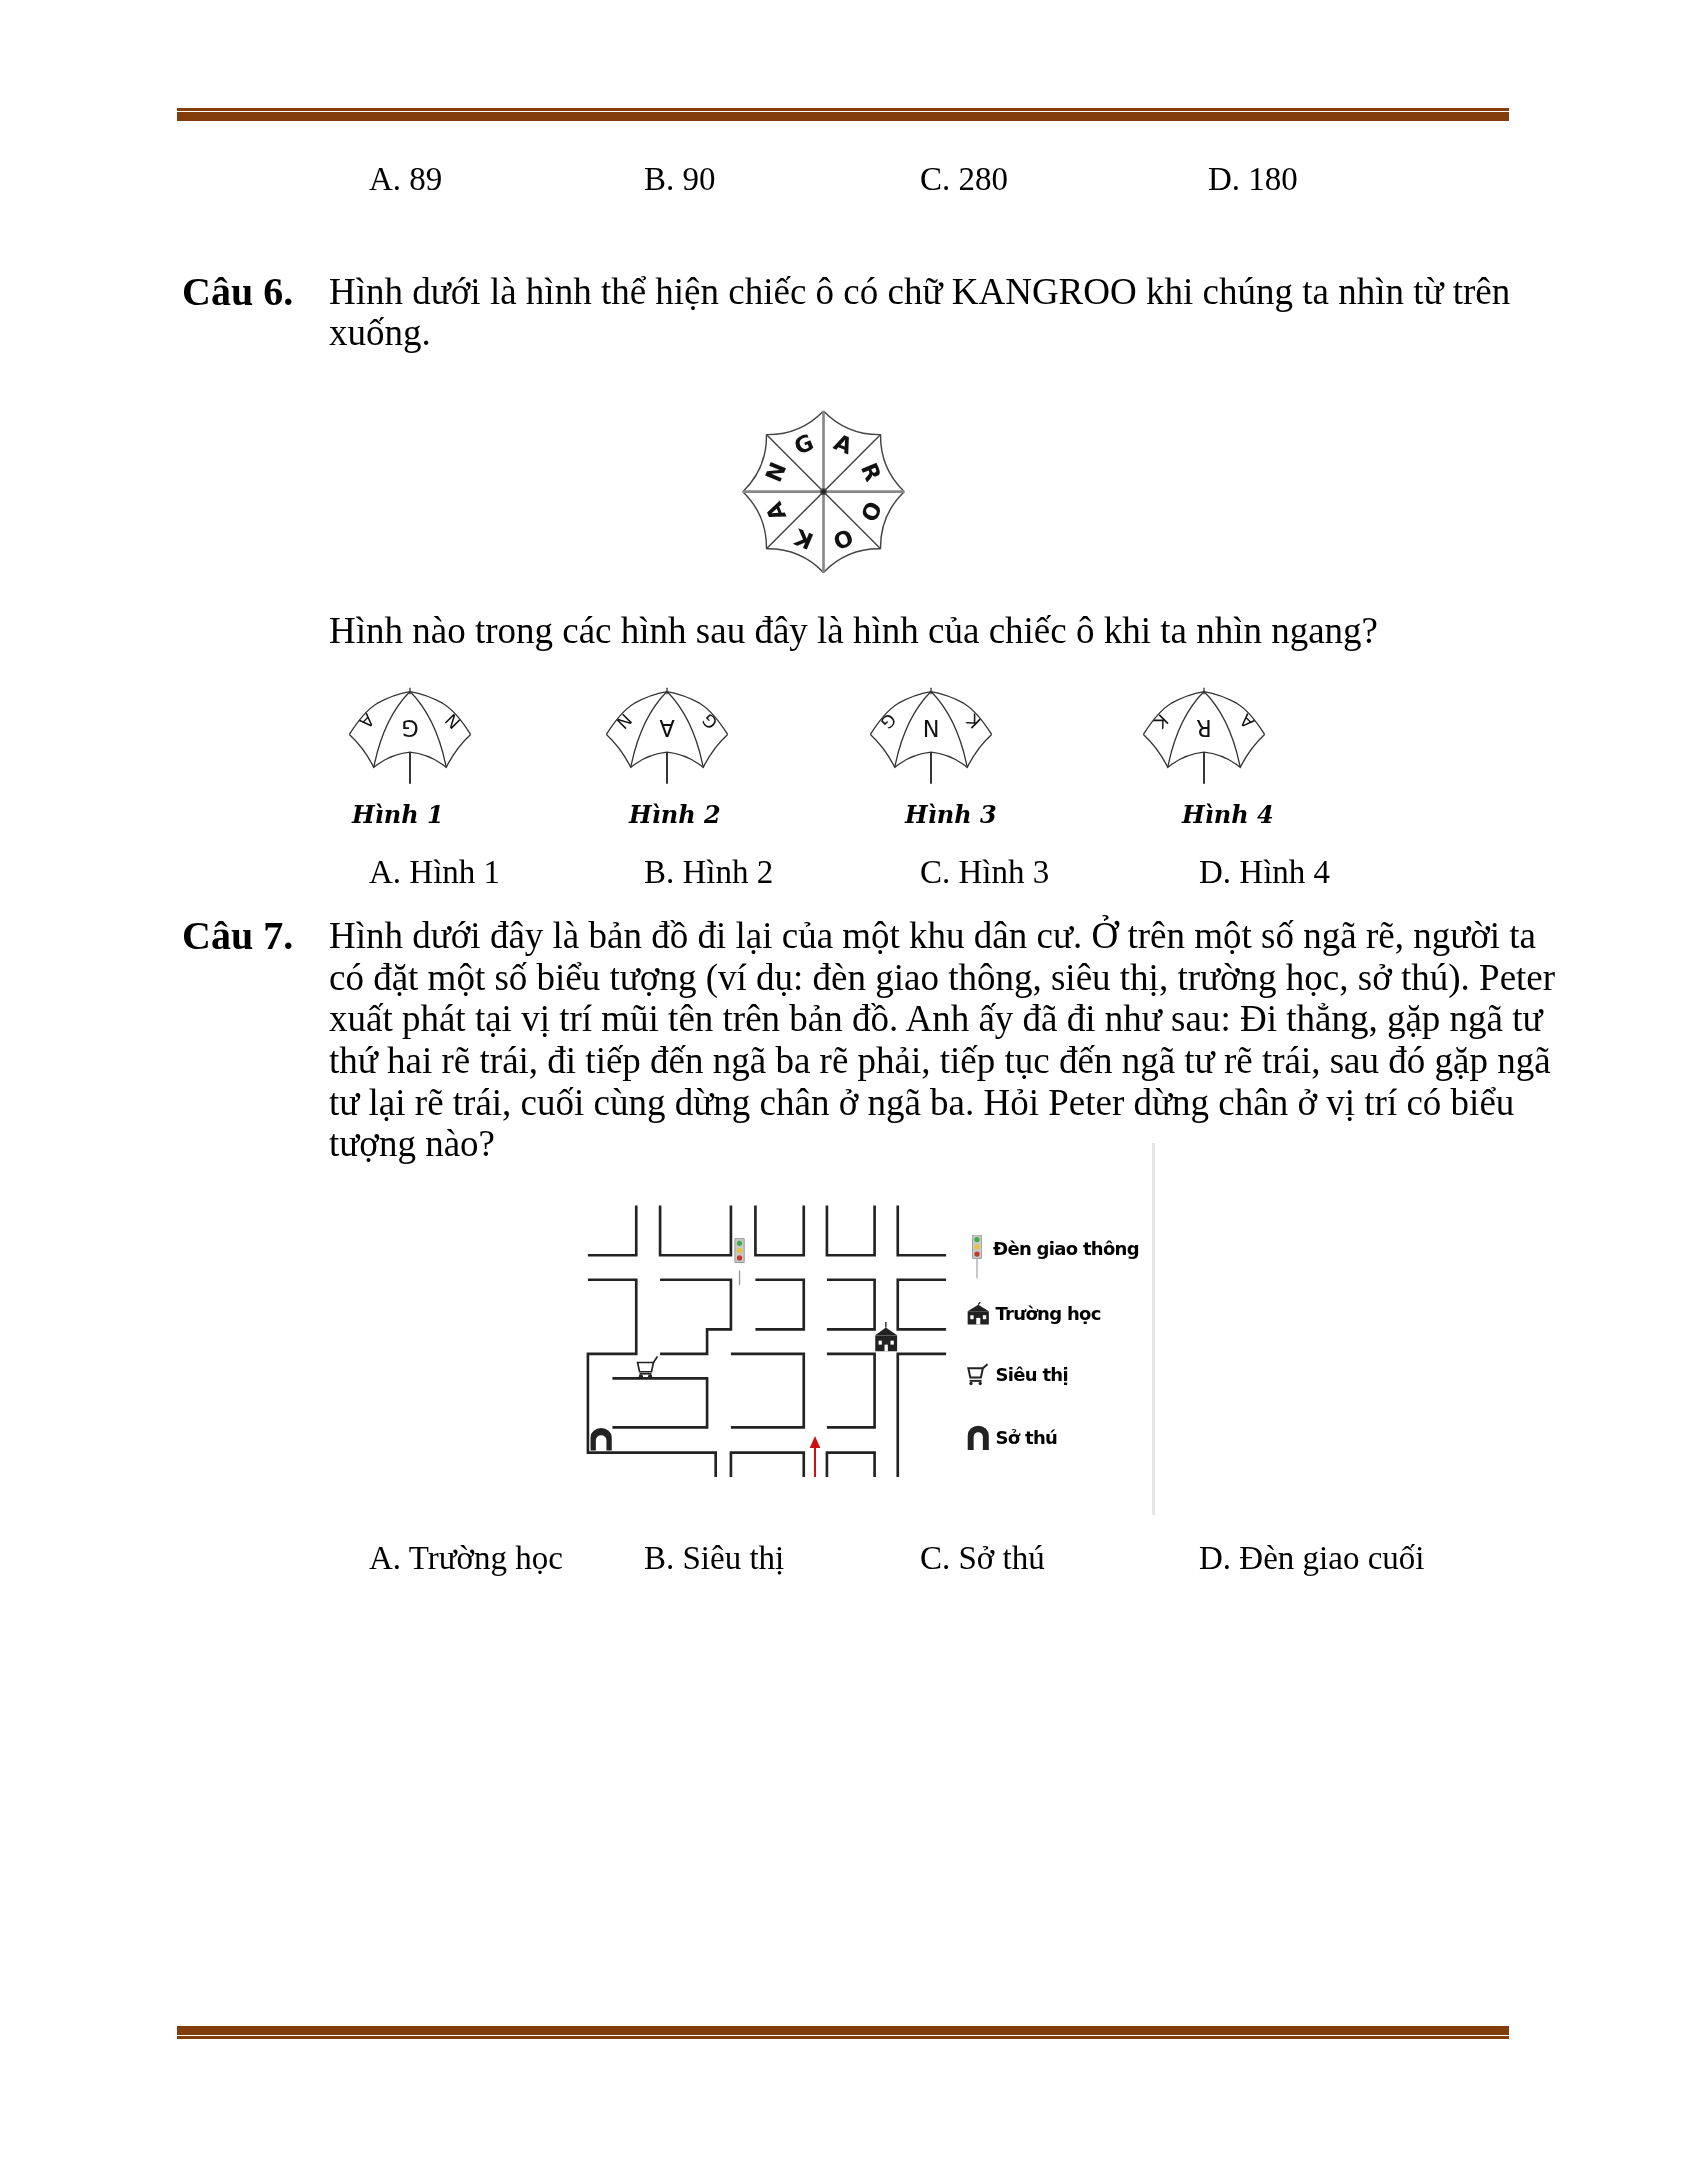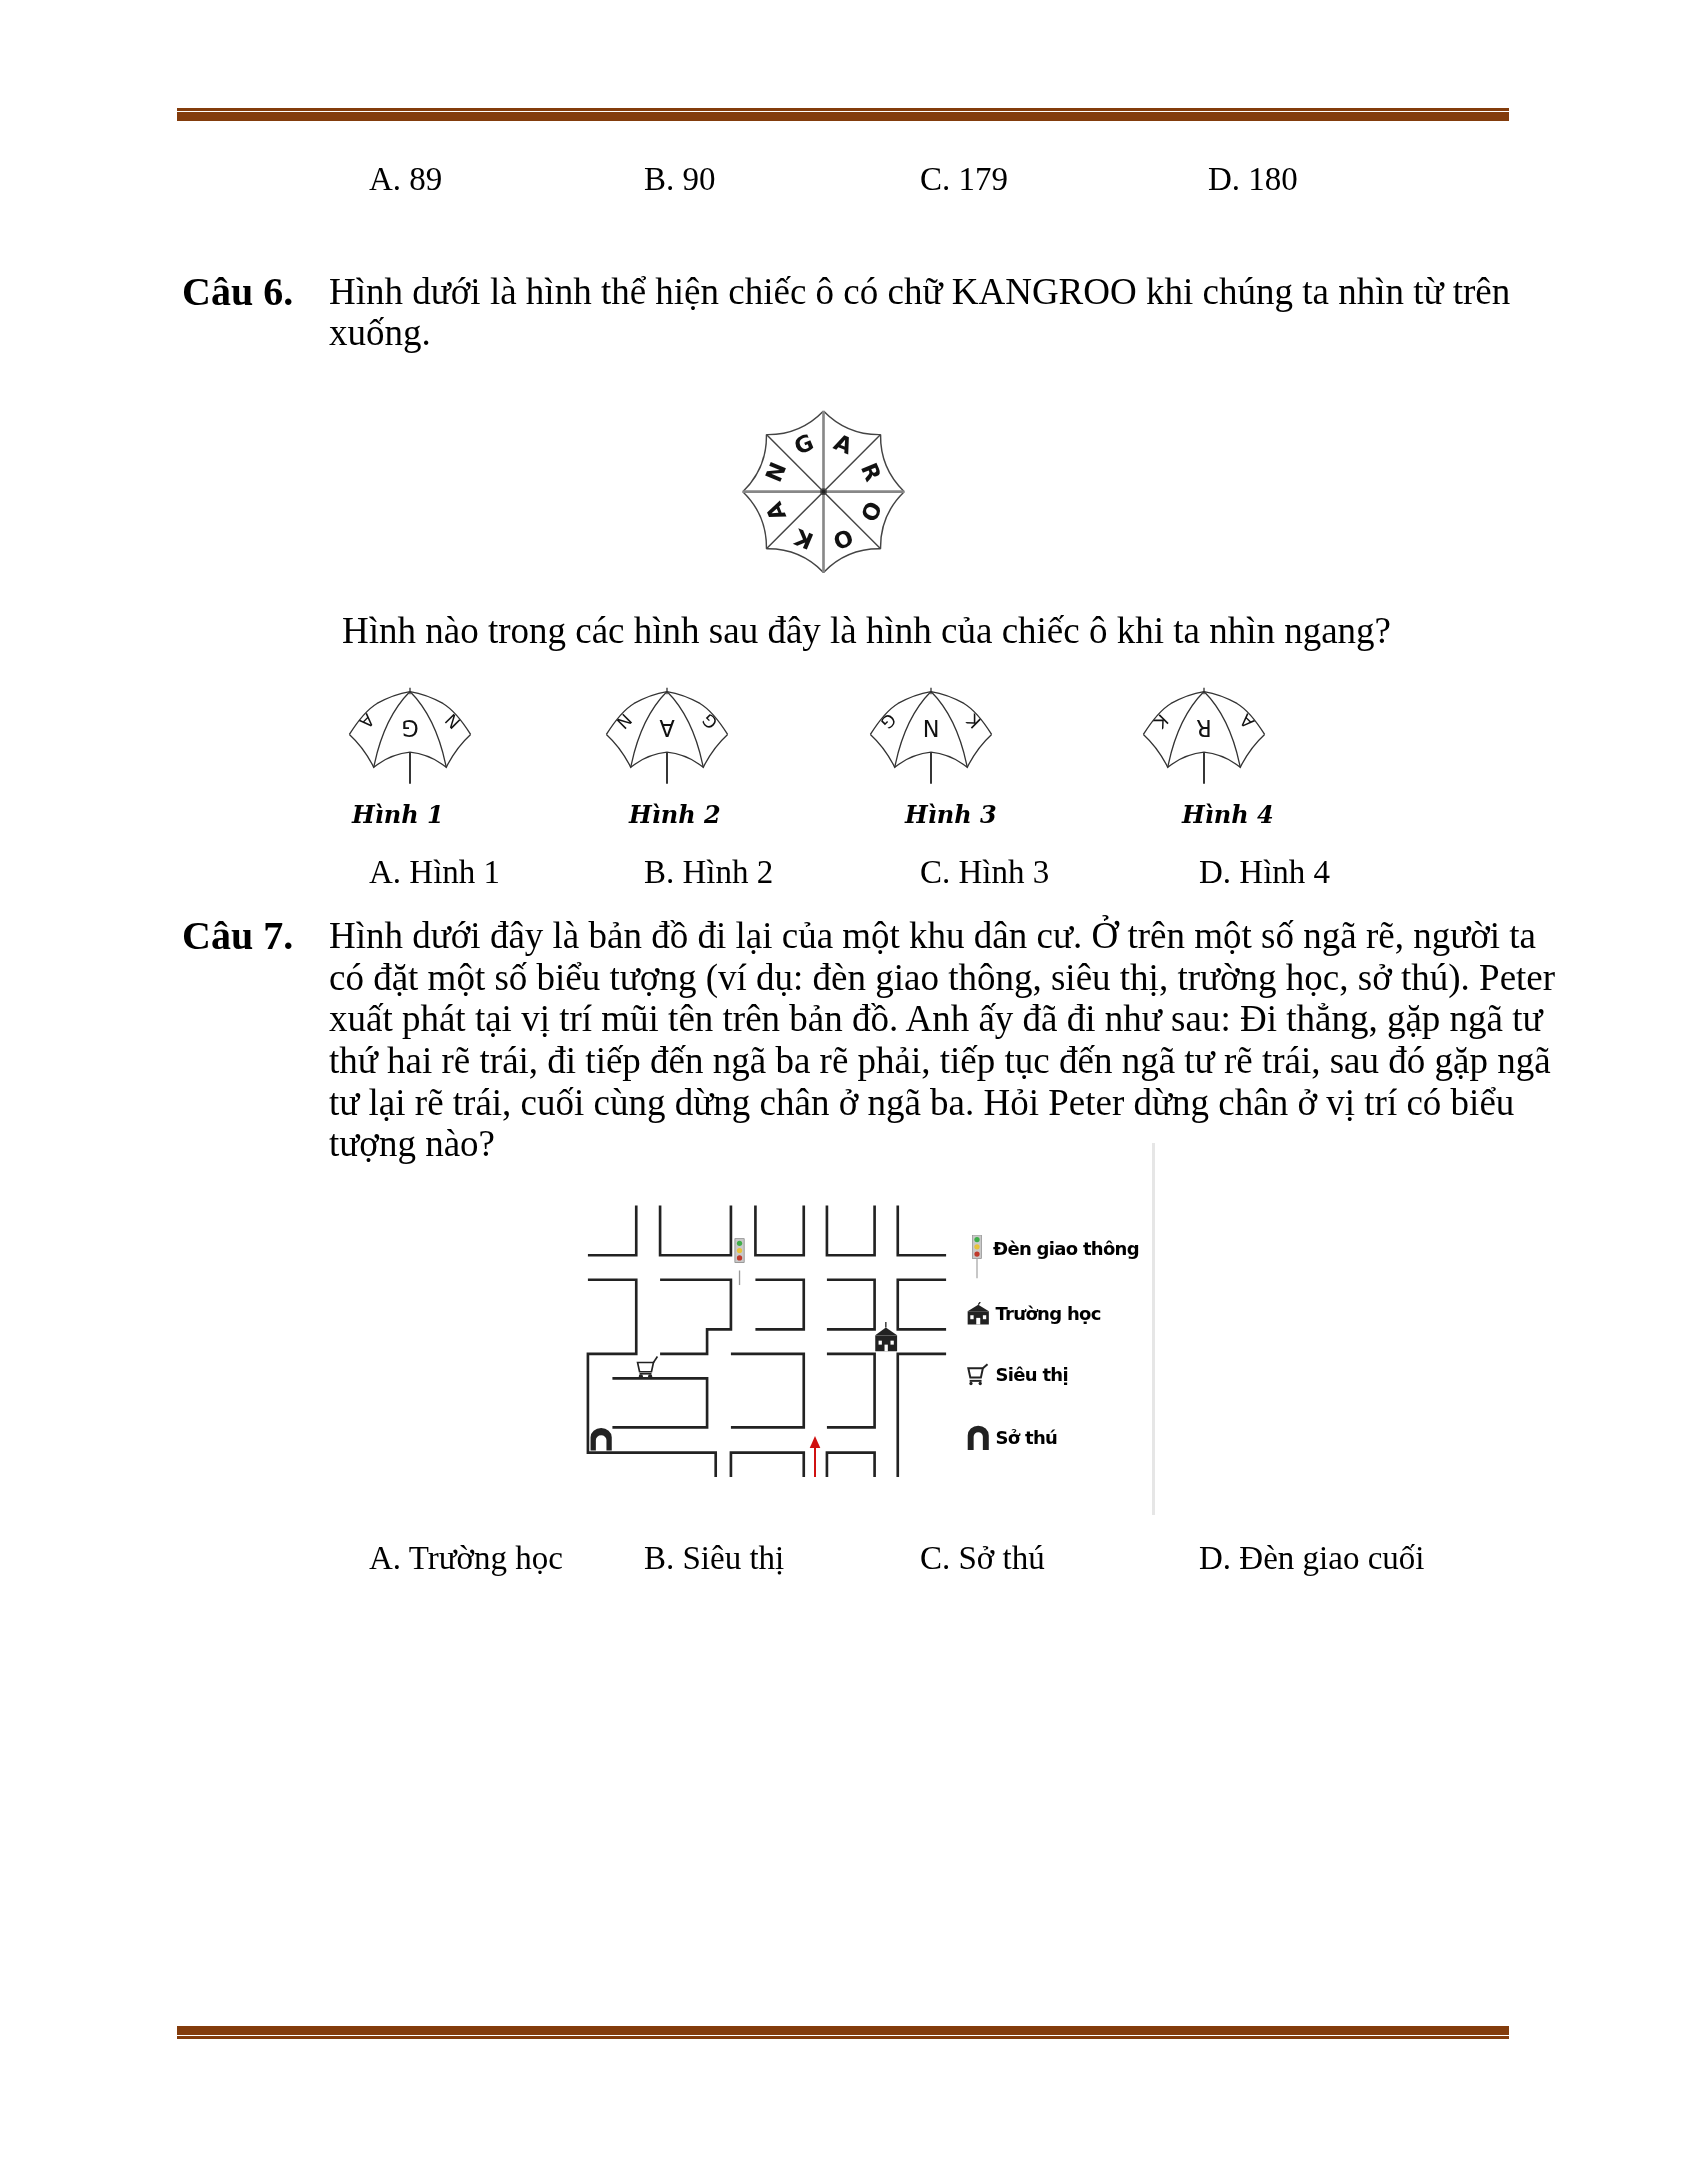--- a/index.html
+++ b/index.html
@@ -21,21 +21,21 @@
 </style>
 </head>
 <body>
 
 <div class="rule-thin" style="top:108px;"></div>
 <div class="rule-thick" style="top:112px;"></div>
 
 <div>
   <span class="opt" style="left:329px; top:159px;">A. 89</span>
   <span class="opt" style="left:604px; top:159px;">B. 90</span>
-  <span class="opt" style="left:880px; top:159px;">C. 179</span>
+  <span class="opt" style="left:880px; top:159px;">C. 280</span>
   <span class="opt" style="left:1168px; top:159px;">D. 180</span>
 </div>
 
 <div>
   <span class="qlabel" style="top:271px;">Câu 6.</span>
   <span class="line" style="left:329px; top:271px;">Hình dưới là hình thể hiện chiếc ô có chữ KANGROO khi chúng ta nhìn từ trên</span>
   <span class="line" style="left:329px; top:312px;">xuống.</span>
 
   <svg class="fig" style="left:734px; top:407px;" width="179" height="172" viewBox="0 0 270 260">
     <g id="topview" fill="none" stroke="#444" stroke-width="2.2">
@@ -62,21 +62,21 @@
         <text x="164.849307724477" y="55.93739646411963" text-anchor="middle" dominant-baseline="central" font-size="34" font-weight="bold" fill="#111" transform="rotate(22.5 164.849307724477 55.93739646411963)">A</text>
         <text x="207.06260353588038" y="98.150692275523" text-anchor="middle" dominant-baseline="central" font-size="34" font-weight="bold" fill="#111" transform="rotate(67.5 207.06260353588038 98.150692275523)">R</text>
         <text x="207.06260353588038" y="157.849307724477" text-anchor="middle" dominant-baseline="central" font-size="34" font-weight="bold" fill="#111" transform="rotate(112.5 207.06260353588038 157.849307724477)">O</text>
         <text x="164.849307724477" y="200.06260353588038" text-anchor="middle" dominant-baseline="central" font-size="34" font-weight="bold" fill="#111" transform="rotate(157.5 164.849307724477 200.06260353588038)">O</text>
         <text x="105.150692275523" y="200.06260353588038" text-anchor="middle" dominant-baseline="central" font-size="34" font-weight="bold" fill="#111" transform="rotate(202.49999999999997 105.150692275523 200.06260353588038)">K</text>
         <text x="62.93739646411963" y="157.849307724477" text-anchor="middle" dominant-baseline="central" font-size="34" font-weight="bold" fill="#111" transform="rotate(247.49999999999997 62.93739646411963 157.849307724477)">A</text>
         <text x="62.93739646411963" y="98.150692275523" text-anchor="middle" dominant-baseline="central" font-size="34" font-weight="bold" fill="#111" transform="rotate(292.50000000000006 62.93739646411963 98.150692275523)">N</text>
       </g>
   </svg>
 
-  <span class="line" style="left:342px; top:610px;">Hình nào trong các hình sau đây là hình của chiếc ô khi ta nhìn ngang?</span>
+  <span class="line" style="left:329px; top:610px;">Hình nào trong các hình sau đây là hình của chiếc ô khi ta nhìn ngang?</span>
 
   <svg class="fig" style="left:337px; top:685px;" width="146" height="112" viewBox="0 0 220 170">
       <g class="sideview">
         <g fill="none" stroke="#333" stroke-width="2">
           <path d="M 18,75 Q 40,40 60,28 Q 85,14 110,10 Q 135,14 160,28 Q 180,40 202,75"></path>
           <path d="M 18,75 Q 40,95 55,125 Q 80,105 110,102 Q 140,105 165,125 Q 180,95 202,75"></path>
           <path d="M 110,10 Q 70,50 55,125"></path>
           <path d="M 110,10 Q 150,50 165,125"></path>
           <line x1="110" y1="4" x2="110" y2="14"></line>
           <line x1="110" y1="102" x2="110" y2="150" stroke-width="3"></line>

